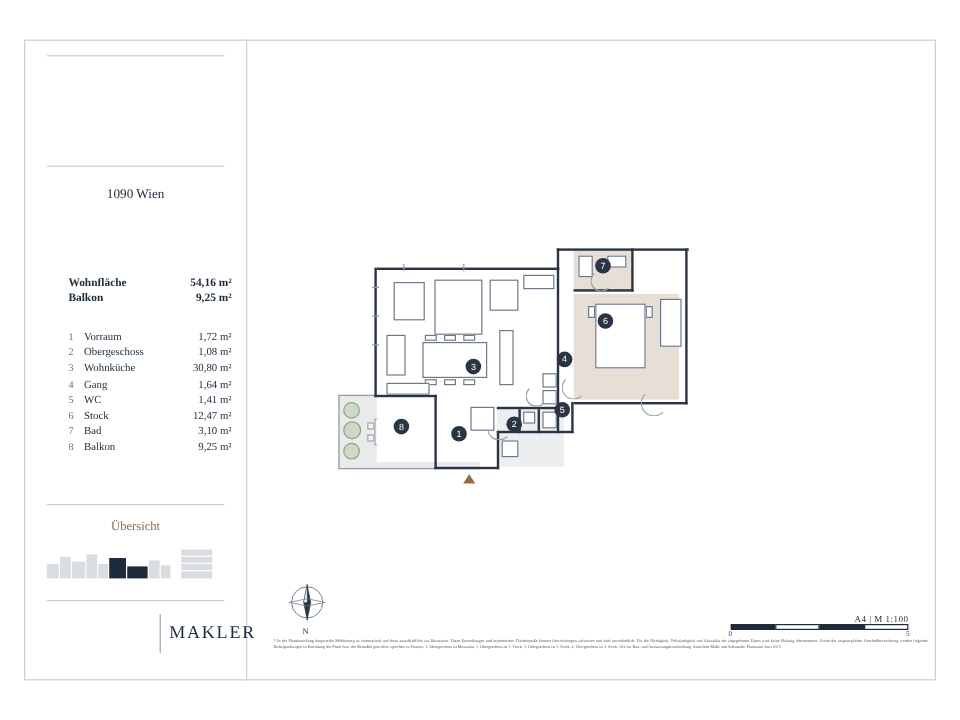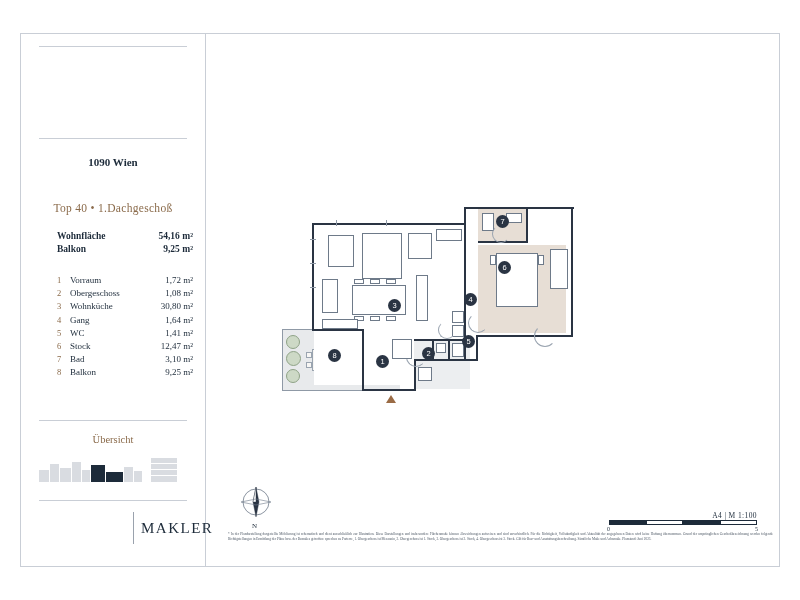--- a/index.html
+++ b/index.html
@@ -77,21 +77,20 @@
   }
   .addr-street {
     font-size: 17px;
     letter-spacing: 0.4px;
     color: #1d2b3a;
   }
   .addr-city {
     font-size: 11px;
     margin-top: 4px;
     color: #1d2b3a;
-    font-weight: bold;
   }
   .toptitle {
     position: absolute;
     left: 0;
     top: 168px;
     width: 184px;
     text-align: center;
     font-size: 11.5px;
     color: #8a6a4a;
     letter-spacing: 0.3px;
@@ -327,21 +326,20 @@
   <div class="left-col">
 
 
     <div class="hr-thin" style="top:12px;"></div>
     <div class="hr-thin" style="top:104px;"></div>
 
     <div class="addr">
       <div class="addr-city">1090 Wien</div>
     </div>
 
-    <div class="toptitle">Top 40 • 1.Dachgeschoß</div>
 
     <div class="area-table">
       <div class="area-row">
         <span>Wohnfläche</span>
         <span>54,16 m²</span>
       </div>
       <div class="area-row">
         <span>Balkon</span>
         <span>9,25 m²</span>
       </div>

